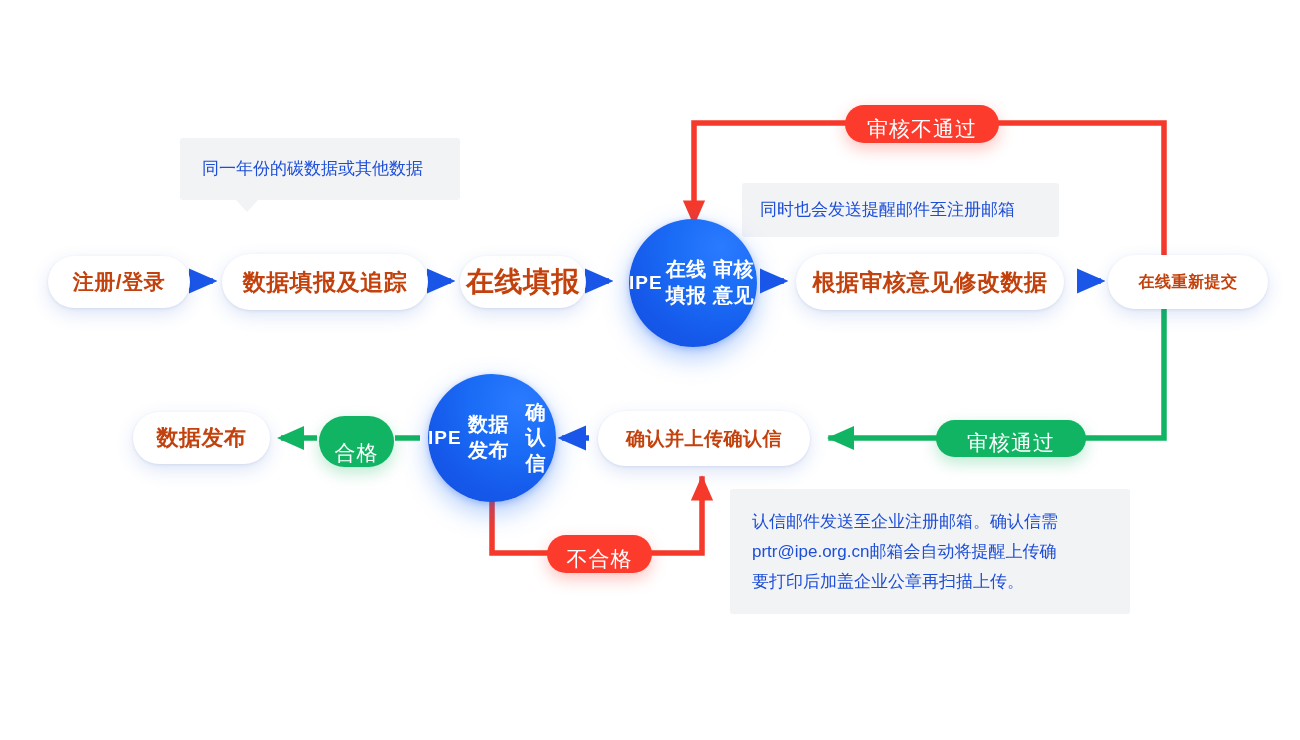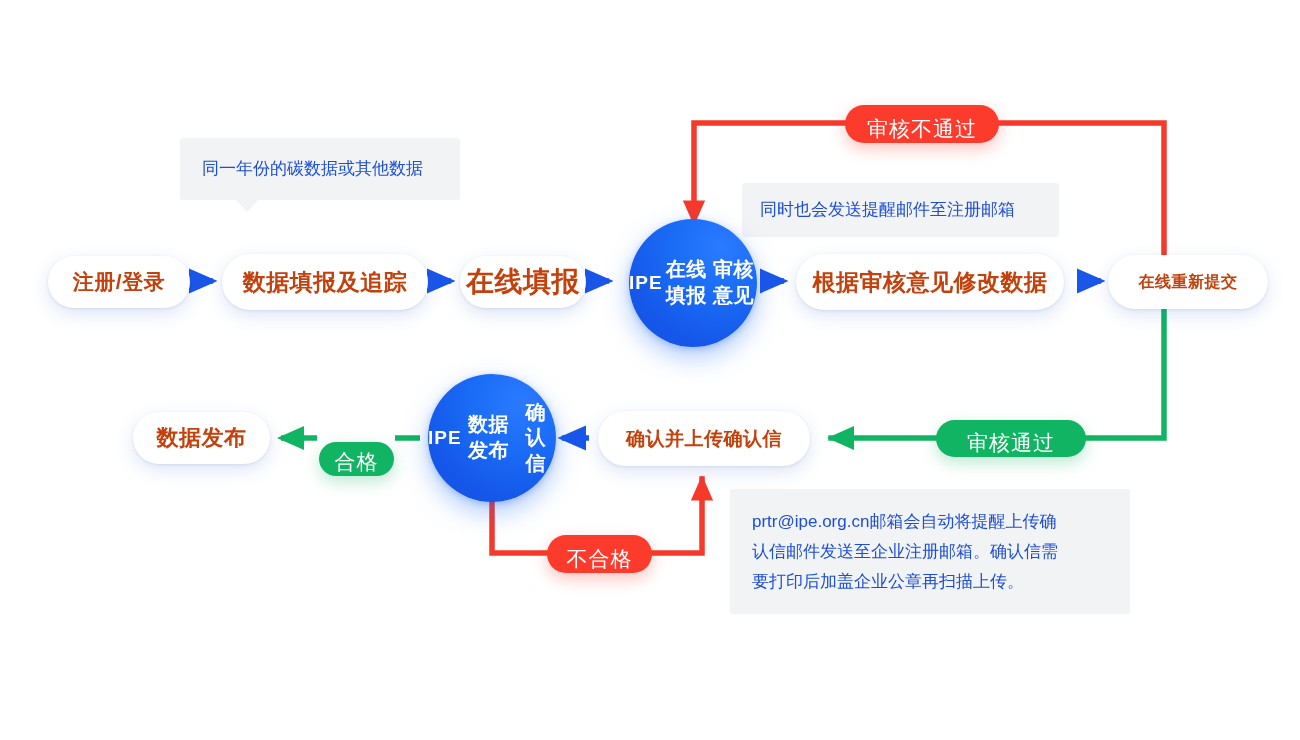--- a/index.html
+++ b/index.html
@@ -167,22 +167,22 @@
   <div class="callout plain" style="left:180px; top:138px; width:280px;">
     <p>同一年份的碳数据或其他数据</p>
     <div class="tail" style="left:56px;"></div>
   </div>
 
   <div class="callout plain" style="left:742px; top:183px; width:317px; padding:12px 18px;">
     <p>同时也会发送提醒邮件至注册邮箱</p>
   </div>
 
   <div class="callout plain" style="left:730px; top:489px; width:400px; padding:18px 22px;">
+    <p>认信邮件发送至企业注册邮箱。确认信需</p>
     <p>prtr@ipe.org.cn邮箱会自动将提醒上传确</p>
-    <p>认信邮件发送至企业注册邮箱。确认信需</p>
     <p>要打印后加盖企业公章再扫描上传。</p>
   </div>
 
   <div class="node" style="left:48px; top:256px; width:142px; height:52px; font-size:21px;">
     <span>注册/登录</span>
   </div>
 
   <div class="node" style="left:222px; top:254px; width:206px; height:56px; font-size:23px;">
     <span>数据填报及追踪</span>
   </div>
@@ -220,21 +220,21 @@
   </div>
 
   <div class="badge red" style="left:845px; top:105px; width:154px; height:38px;">
     <span>审核不通过</span>
   </div>
 
   <div class="badge green" style="left:936px; top:420px; width:150px; height:37px;">
     <span>审核通过</span>
   </div>
 
-  <div class="badge green" style="left:319px; top:442px; width:75px; height:34px;">
+  <div class="badge green" style="left:319px; top:416px; width:75px; height:51px;">
     <span>合格</span>
   </div>
 
   <div class="badge red" style="left:547px; top:535px; width:105px; height:38px;">
     <span>不合格</span>
   </div>
 
 </div>
 
 </body></html>

